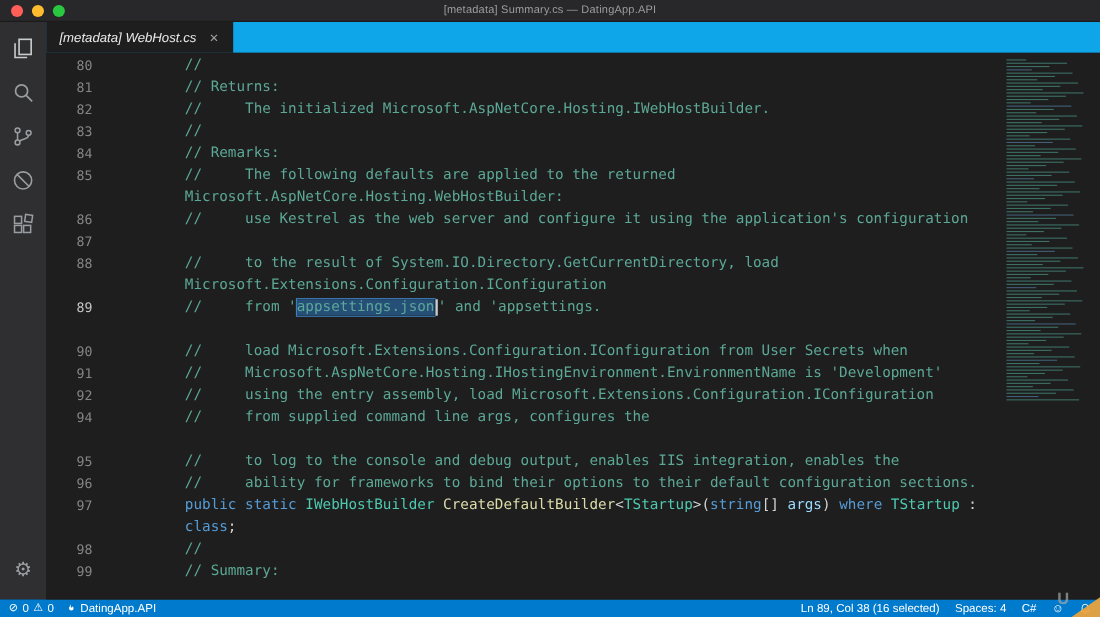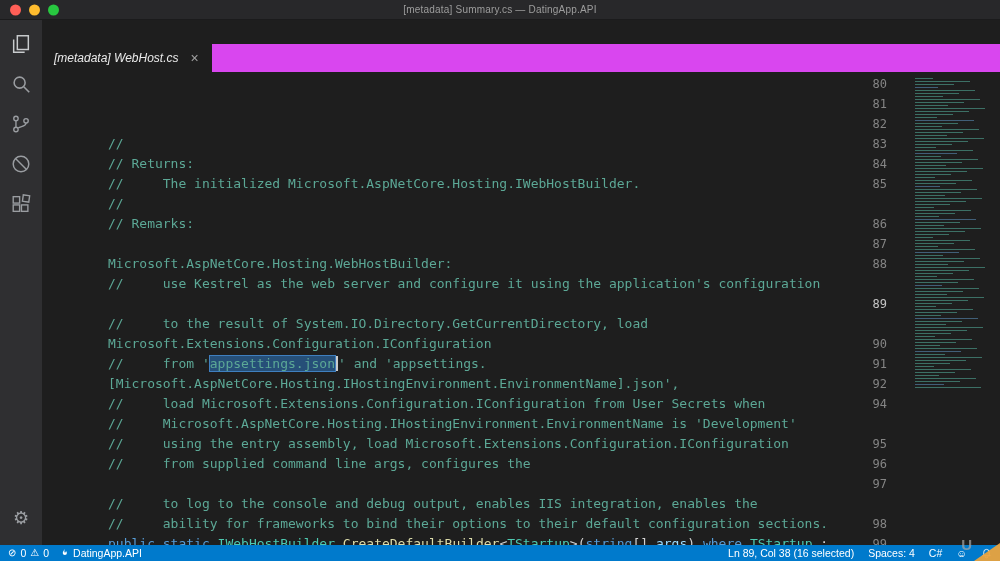--- a/index.html
+++ b/index.html
@@ -15,27 +15,27 @@
   .light{width:11px;height:11px;border-radius:50%;display:inline-block;}
   .light.red{background:#ff5f57;}.light.yellow{background:#febc2e;}.light.green{background:#28c840;}
   .title-text{font-size:10px;color:#9d9d9d;letter-spacing:.2px;}
   .body{flex:1 1 auto;display:flex;min-height:0;}
   .activitybar{width:42px;flex:0 0 auto;background:#2f2f31;display:flex;flex-direction:column;align-items:center;padding-top:4px;}
   .ab-item{width:42px;height:40px;display:flex;align-items:center;justify-content:center;color:#9a9da1;cursor:pointer;}
   .ab-item.first{color:#c9ccce;}
   .ab-spacer{flex:1 1 auto;}
   .ab-gear{height:34px;display:flex;align-items:center;justify-content:center;color:#9a9da1;font-size:18px;margin-bottom:10px;cursor:pointer;}
   .main{flex:1 1 auto;display:flex;flex-direction:column;min-width:0;}
-  .tabbar{height:28px;flex:0 0 auto;background:#d946ef;display:flex;align-items:stretch;margin-top:24px;}
+  .tabbar{height:28px;flex:0 0 auto;background:#0ea5e9;display:flex;align-items:stretch;}
   .tab{background:#1e1e1e;display:flex;align-items:center;gap:12px;padding:0 12px;min-width:170px;cursor:pointer;}
   .tab-label{font-size:12px;font-style:italic;color:#eaeaea;}
   .tab-close{color:#a0a0a0;font-size:14px;line-height:1;}
   .editor-area{flex:1 1 auto;display:flex;min-height:0;background:#1e1e1e;position:relative;}
   .editor{flex:1 1 auto;overflow:hidden;padding-top:2px;}
-  .row{display:flex;height:20px;line-height:20px;white-space:pre;font-family:"DejaVu Sans Mono","Liberation Mono",monospace;font-size:13px;flex-direction:column;}
+  .row{display:flex;height:20px;line-height:20px;white-space:pre;font-family:"DejaVu Sans Mono","Liberation Mono",monospace;font-size:13px;}
   .ln{flex:0 0 60px;text-align:right;padding-right:18px;color:var(--linenumber);font-size:12px;line-height:20px;}
   .ln.cur{color:var(--linenumber-active);}
   .code{padding-left:66px;color:var(--plain);}
   .tk-com{color:var(--comment);} .tk-kw{color:var(--keyword);} .tk-ty{color:var(--type);}
   .tk-fn{color:var(--function);} .tk-pm{color:var(--param);} .tk-pl{color:var(--plain);}
   .sel{background:var(--selection);box-shadow:0 0 0 1px var(--selection-border);}
   .caret{display:inline-block;width:2px;height:15px;background:#cccccc;vertical-align:text-bottom;margin-left:1px;}
   .minimap{flex:0 0 95px;padding:6px 8px 0 10px;overflow:hidden;}
   .mm-line{height:1px;margin-bottom:2px;background:rgba(86,180,160,.55);}
   .mm-line.alt{background:rgba(100,160,210,.5);}
@@ -114,28 +114,28 @@
       </div>
 
       <div class="editor-area">
         <div class="editor">
           <div id="rows">
               <div class="row"><span class="ln">80</span><span class="code"><span class="tk-com">//</span></span></div>
               <div class="row"><span class="ln">81</span><span class="code"><span class="tk-com">// Returns:</span></span></div>
               <div class="row"><span class="ln">82</span><span class="code"><span class="tk-com">//     The initialized Microsoft.AspNetCore.Hosting.IWebHostBuilder.</span></span></div>
               <div class="row"><span class="ln">83</span><span class="code"><span class="tk-com">//</span></span></div>
               <div class="row"><span class="ln">84</span><span class="code"><span class="tk-com">// Remarks:</span></span></div>
-              <div class="row"><span class="ln">85</span></div>
+              <div class="row"><span class="ln">85</span><span class="code"><span class="tk-com">//     The following defaults are applied to the returned</span></span></div>
               <div class="row"><span class="ln"></span><span class="code"><span class="tk-com">Microsoft.AspNetCore.Hosting.WebHostBuilder:</span></span></div>
               <div class="row"><span class="ln">86</span><span class="code"><span class="tk-com">//     use Kestrel as the web server and configure it using the application's configuration</span></span></div>
               <div class="row"><span class="ln">87</span></div>
               <div class="row"><span class="ln">88</span><span class="code"><span class="tk-com">//     to the result of System.IO.Directory.GetCurrentDirectory, load</span></span></div>
               <div class="row"><span class="ln"></span><span class="code"><span class="tk-com">Microsoft.Extensions.Configuration.IConfiguration</span></span></div>
               <div class="row"><span class="ln cur">89</span><span class="code"><span class="tk-com">//     from '</span><span class="tk-com sel">appsettings.json</span><span class="caret"></span><span class="tk-com">' and 'appsettings.</span></span></div>
-              <div class="row"><span class="ln"></span><span class="code"><span class="tk-com">[Microsoft.AspNetCore.Hosting.IHostingEnvironment.EnvironmentName].json',</span></span></div>
+              <div class="row"><span class="ln"></span></div>
               <div class="row"><span class="ln">90</span><span class="code"><span class="tk-com">//     load Microsoft.Extensions.Configuration.IConfiguration from User Secrets when</span></span></div>
               <div class="row"><span class="ln">91</span><span class="code"><span class="tk-com">//     Microsoft.AspNetCore.Hosting.IHostingEnvironment.EnvironmentName is 'Development'</span></span></div>
               <div class="row"><span class="ln">92</span><span class="code"><span class="tk-com">//     using the entry assembly, load Microsoft.Extensions.Configuration.IConfiguration</span></span></div>
               <div class="row"><span class="ln">94</span><span class="code"><span class="tk-com">//     from supplied command line args, configures the</span></span></div>
               <div class="row"><span class="ln"></span></div>
               <div class="row"><span class="ln">95</span><span class="code"><span class="tk-com">//     to log to the console and debug output, enables IIS integration, enables the</span></span></div>
               <div class="row"><span class="ln">96</span><span class="code"><span class="tk-com">//     ability for frameworks to bind their options to their default configuration sections.</span></span></div>
               <div class="row"><span class="ln">97</span><span class="code"><span class="tk-kw">public</span><span class="tk-pl"> </span><span class="tk-kw">static</span><span class="tk-pl"> </span><span class="tk-ty">IWebHostBuilder</span><span class="tk-pl"> </span><span class="tk-fn">CreateDefaultBuilder</span><span class="tk-pl">&lt;</span><span class="tk-ty">TStartup</span><span class="tk-pl">&gt;(</span><span class="tk-kw">string</span><span class="tk-pl">[] </span><span class="tk-pm">args</span><span class="tk-pl">) </span><span class="tk-kw">where</span><span class="tk-pl"> </span><span class="tk-ty">TStartup</span><span class="tk-pl"> :</span></span></div>
               <div class="row"><span class="ln"></span><span class="code"><span class="tk-kw">class</span><span class="tk-pl">;</span></span></div>
               <div class="row"><span class="ln">98</span><span class="code"><span class="tk-com">//</span></span></div>

